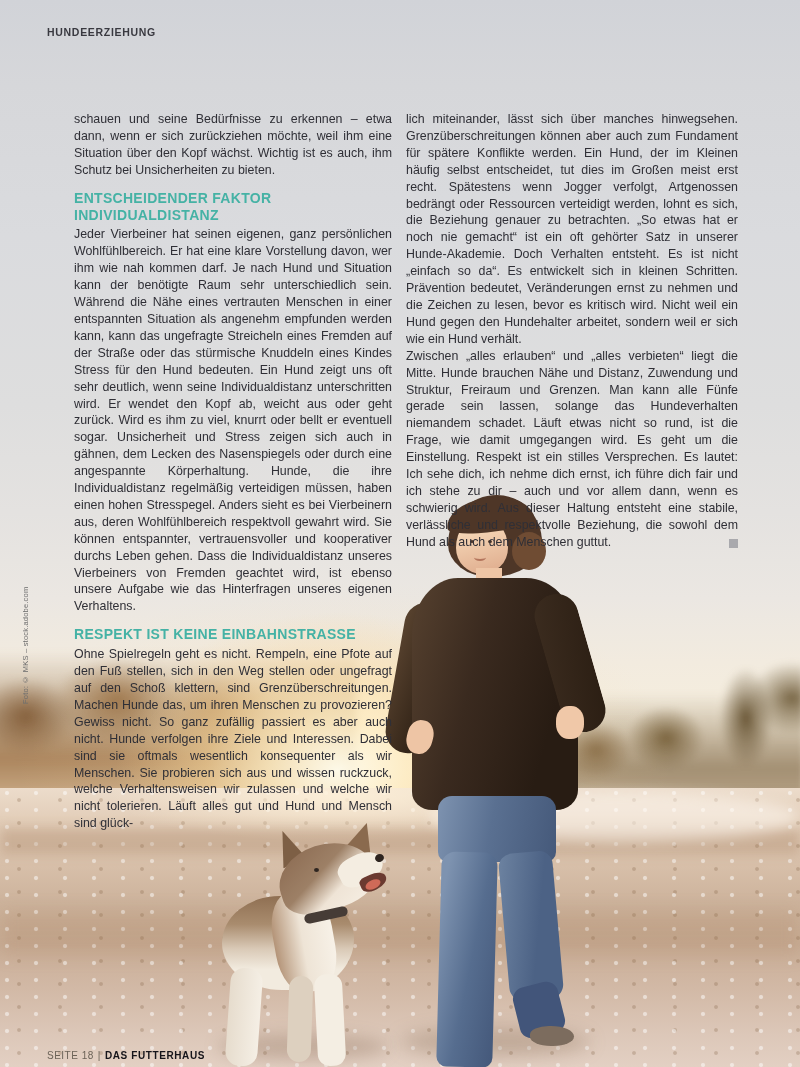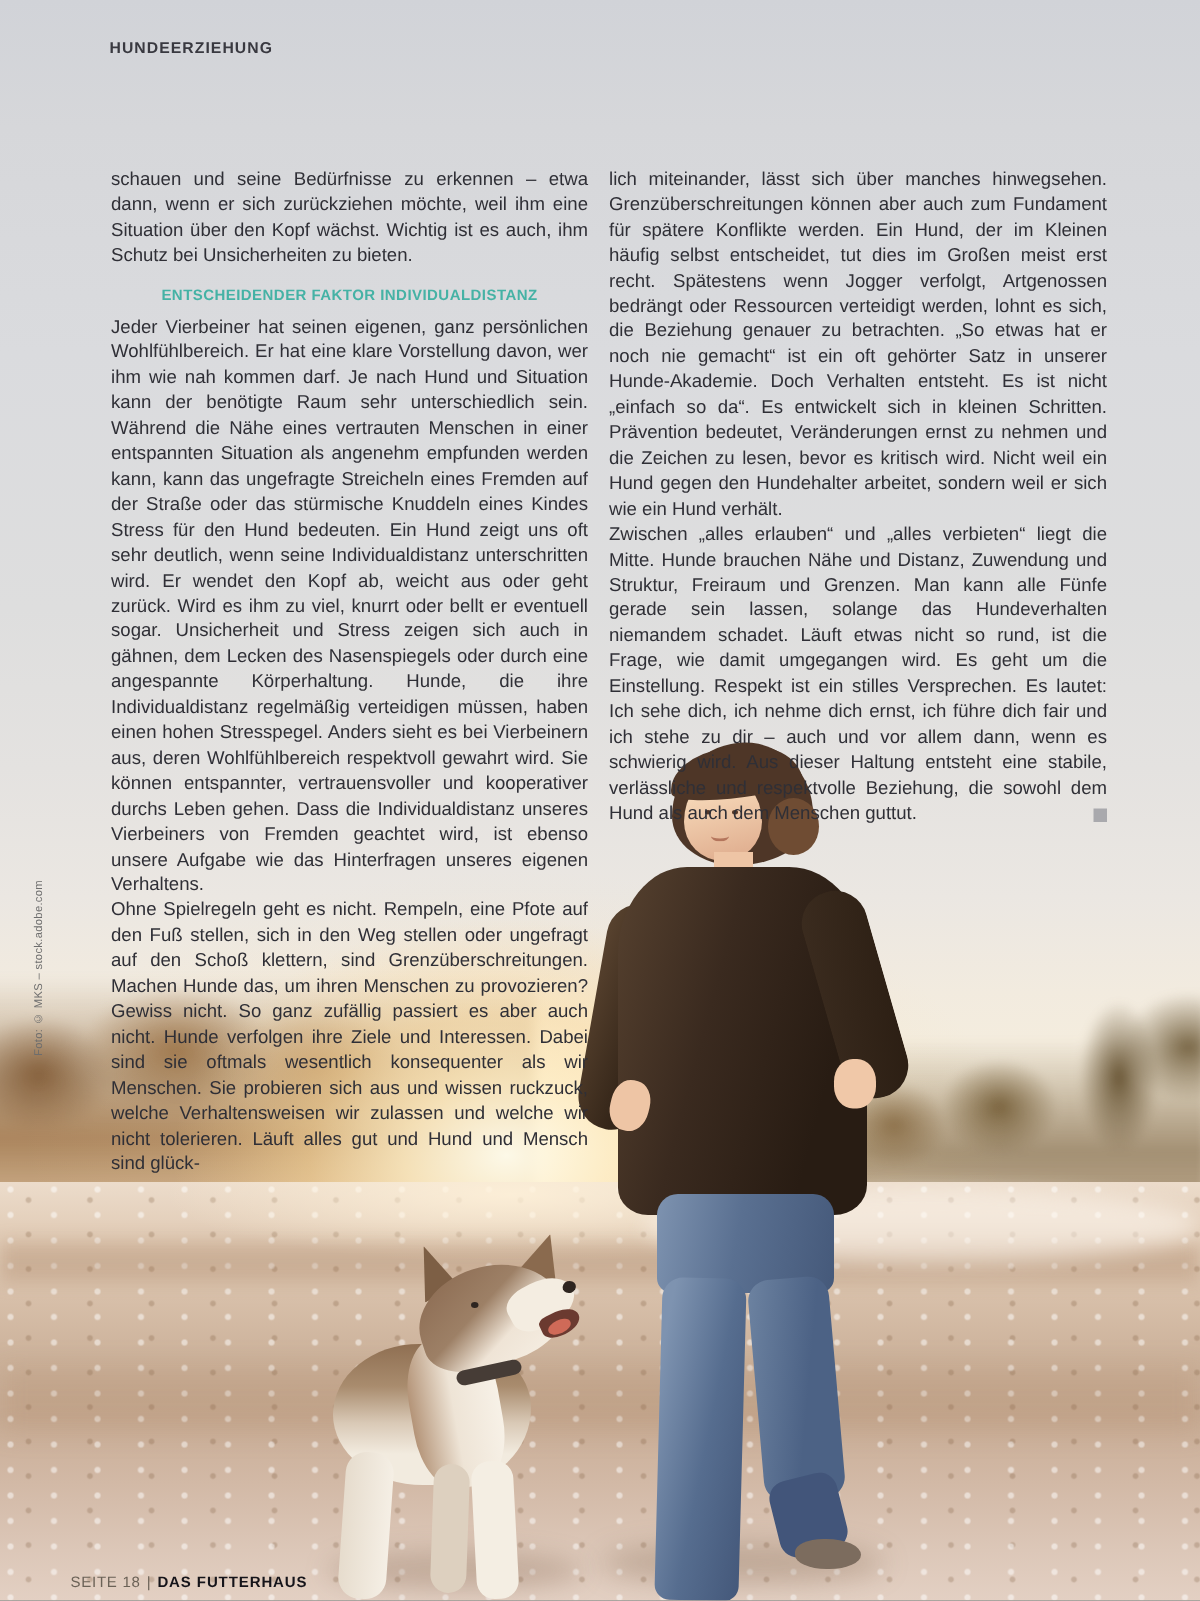--- a/index.html
+++ b/index.html
@@ -100,26 +100,26 @@
   .d-body{left:4px;top:78px;width:132px;height:94px;
     background:linear-gradient(180deg,#8f6f52 0%,#a98c6e 30%,#d9c9b6 56%,#f2ebdf 78%);
     border-radius:48% 40% 45% 50%/55% 50% 60% 55%;}
   .d-leg-rear{left:10px;top:150px;width:32px;height:98px;transform:rotate(4deg);border-radius:14px;
     background:linear-gradient(90deg,#e6dccd,#f5efe5);}
   .d-leg-front2{left:70px;top:158px;width:24px;height:86px;transform:rotate(2deg);background:#ddd0bf;border-radius:12px;}
   .d-leg-front{left:98px;top:156px;width:28px;height:92px;transform:rotate(-3deg);background:#f4eee3;border-radius:12px;}
   .d-collar{left:86px;top:92px;width:44px;height:10px;transform:rotate(-12deg);background:#463c36;border-radius:5px;}
   
   .content{position:absolute;inset:0;z-index:10;color:#2f2f36;}
-  .kicker{position:absolute;left:47px;top:26px;font-size:10.5px;letter-spacing:.7px;color:#393940;font-weight:bold;margin-left:26px;}
+  .kicker{position:absolute;left:47px;top:26px;font-size:10.5px;letter-spacing:.7px;color:#393940;font-weight:bold;}
   .col{position:absolute;top:99px;font-size:12.4px;line-height:16.9px;text-align:justify;hyphens:auto;margin-top:12px;}
   .col-1{left:74px;width:318px;}
   .col-2{left:406px;width:332px;}
   .col p{margin:0 0 0 0;}
-  .col .heading{color:#45b2a5;font-weight:bold;font-size:10px;letter-spacing:.3px;margin:11px 0 3px 0;text-align:center;}
+  .col .heading{color:#45b2a5;font-weight:bold;font-size:14px;letter-spacing:.3px;margin:11px 0 3px 0;text-align:left;}
   .endmark{float:right;width:9px;height:9px;background:#a9a9ad;margin-top:5px;}
   .credit{position:absolute;left:21px;top:578px;height:126px;width:13px;z-index:10;
     writing-mode:vertical-rl;transform:rotate(180deg);font-size:7.5px;color:#6d6d6d;letter-spacing:.2px;white-space:nowrap;}
   .footer{position:absolute;left:47px;top:1050px;z-index:10;font-size:10px;letter-spacing:.5px;}
   .footer .pg{color:#6b6257;}
   .footer .sep{color:#6b6257;margin:0 4px;}
   .footer .brand{color:#15141a;font-weight:bold;letter-spacing:.6px;}
 </style>
 </head>
 <body>
@@ -177,20 +177,21 @@
     </div>
   </div>
 
   <div class="content">
     <div class="kicker">HUNDEERZIEHUNG</div>
 
     <div class="col col-1">
       <p>schauen und seine Bedürfnisse zu erkennen – etwa dann, wenn er sich zurückziehen möchte, weil ihm eine Situation über den Kopf wächst. Wichtig ist es auch, ihm Schutz bei Unsicherheiten zu bieten.</p>
       <p class="heading">ENTSCHEIDENDER FAKTOR INDIVIDUALDISTANZ</p>
       <p>Jeder Vierbeiner hat seinen eigenen, ganz persönlichen Wohlfühlbereich. Er hat eine klare Vorstellung davon, wer ihm wie nah kommen darf. Je nach Hund und Situation kann der benötigte Raum sehr unterschiedlich sein. Während die Nähe eines vertrauten Menschen in einer entspannten Situation als angenehm empfunden werden kann, kann das ungefragte Streicheln eines Fremden auf der Straße oder das stürmische Knuddeln eines Kindes Stress für den Hund bedeuten. Ein Hund zeigt uns oft sehr deutlich, wenn seine Individualdistanz unterschritten wird. Er wendet den Kopf ab, weicht aus oder geht zurück. Wird es ihm zu viel, knurrt oder bellt er eventuell sogar. Unsicherheit und Stress zeigen sich auch in gähnen, dem Lecken des Nasenspiegels oder durch eine angespannte Körperhaltung. Hunde, die ihre Individualdistanz regelmäßig verteidigen müssen, haben einen hohen Stresspegel. Anders sieht es bei Vierbeinern aus, deren Wohlfühlbereich respektvoll gewahrt wird. Sie können entspannter, vertrauensvoller und kooperativer durchs Leben gehen. Dass die Individualdistanz unseres Vierbeiners von Fremden geachtet wird, ist ebenso unsere Aufgabe wie das Hinterfragen unseres eigenen Verhaltens.</p>
+      <p class="heading">RESPEKT IST KEINE EINBAHNSTRASSE</p>
       <p>Ohne Spielregeln geht es nicht. Rempeln, eine Pfote auf den Fuß stellen, sich in den Weg stellen oder ungefragt auf den Schoß klettern, sind Grenzüberschreitungen. Machen Hunde das, um ihren Menschen zu provozieren? Gewiss nicht. So ganz zufällig passiert es aber auch nicht. Hunde verfolgen ihre Ziele und Interessen. Dabei sind sie oftmals wesentlich konsequenter als wir Menschen. Sie probieren sich aus und wissen ruckzuck, welche Verhaltensweisen wir zulassen und welche wir nicht tolerieren. Läuft alles gut und Hund und Mensch sind glück-</p>
     </div>
 
     <div class="col col-2">
       <p>lich miteinander, lässt sich über manches hinwegsehen. Grenzüberschreitungen können aber auch zum Fundament für spätere Konflikte werden. Ein Hund, der im Kleinen häufig selbst entscheidet, tut dies im Großen meist erst recht. Spätestens wenn Jogger verfolgt, Artgenossen bedrängt oder Ressourcen verteidigt werden, lohnt es sich, die Beziehung genauer zu betrachten. „So etwas hat er noch nie gemacht“ ist ein oft gehörter Satz in unserer Hunde-Akademie. Doch Verhalten entsteht. Es ist nicht „einfach so da“. Es entwickelt sich in kleinen Schritten. Prävention bedeutet, Veränderungen ernst zu nehmen und die Zeichen zu lesen, bevor es kritisch wird. Nicht weil ein Hund gegen den Hundehalter arbeitet, sondern weil er sich wie ein Hund verhält.</p>
       <p><span>Zwischen „alles erlauben“ und „alles verbieten“ liegt die Mitte. Hunde brauchen Nähe und Distanz, Zuwendung und Struktur, Freiraum und Grenzen. Man kann alle Fünfe gerade sein lassen, solange das Hundeverhalten niemandem schadet. Läuft etwas nicht so rund, ist die Frage, wie damit umgegangen wird. Es geht um die Einstellung. Respekt ist ein stilles Versprechen. Es lautet: Ich sehe dich, ich nehme dich ernst, ich führe dich fair und ich stehe zu dir – auch und vor allem dann, wenn es schwierig wird. Aus dieser Haltung entsteht eine stabile, verlässliche und respektvolle Beziehung, die sowohl dem Hund als auch dem Menschen guttut.</span><span class="endmark"></span></p>
     </div>
 
     <div class="credit">Foto: © MKS – stock.adobe.com</div>
 

